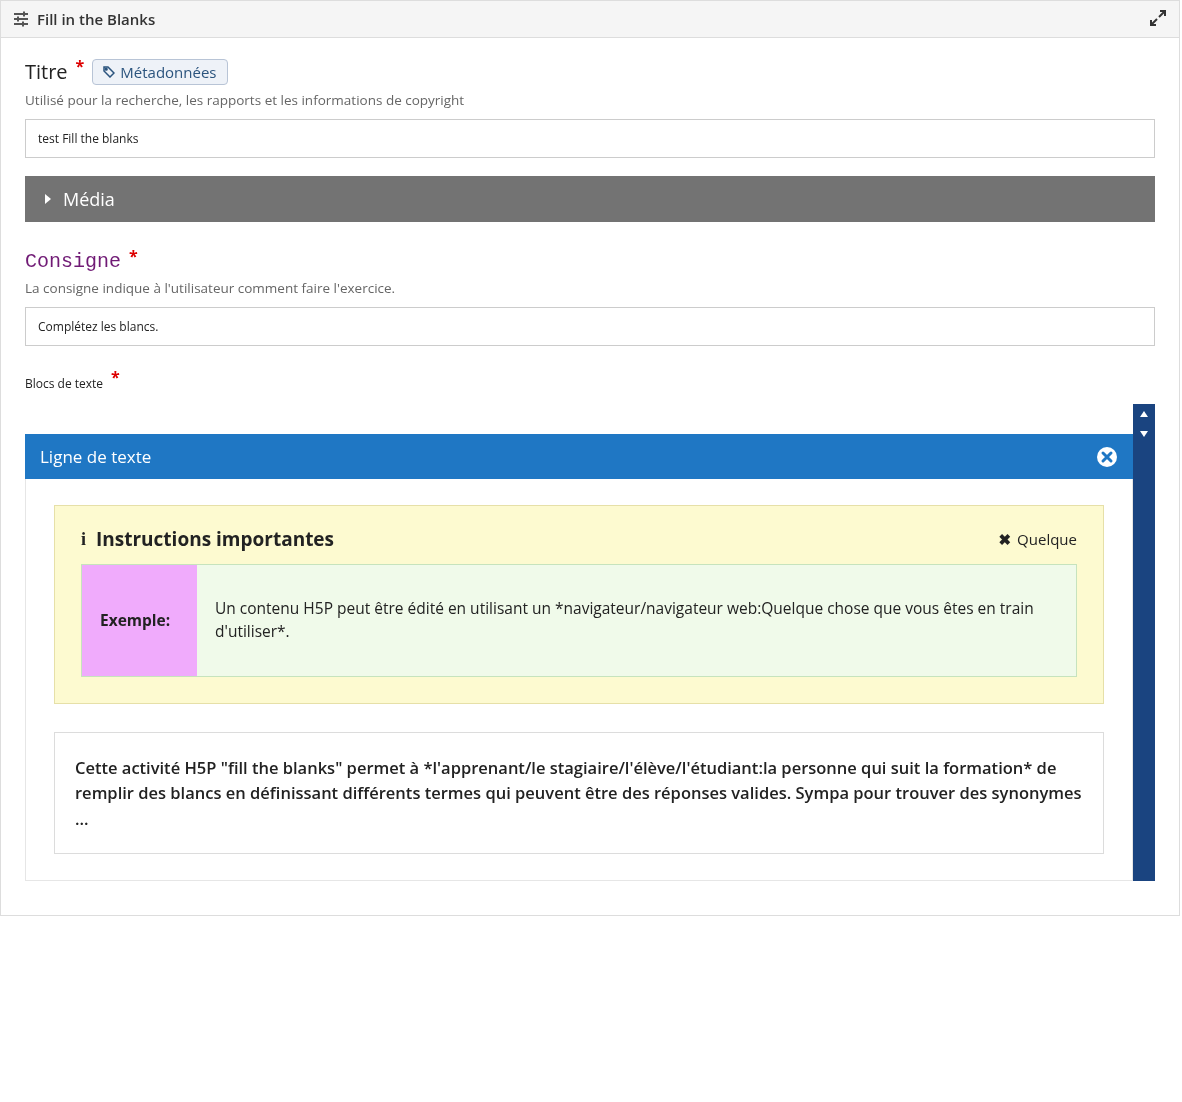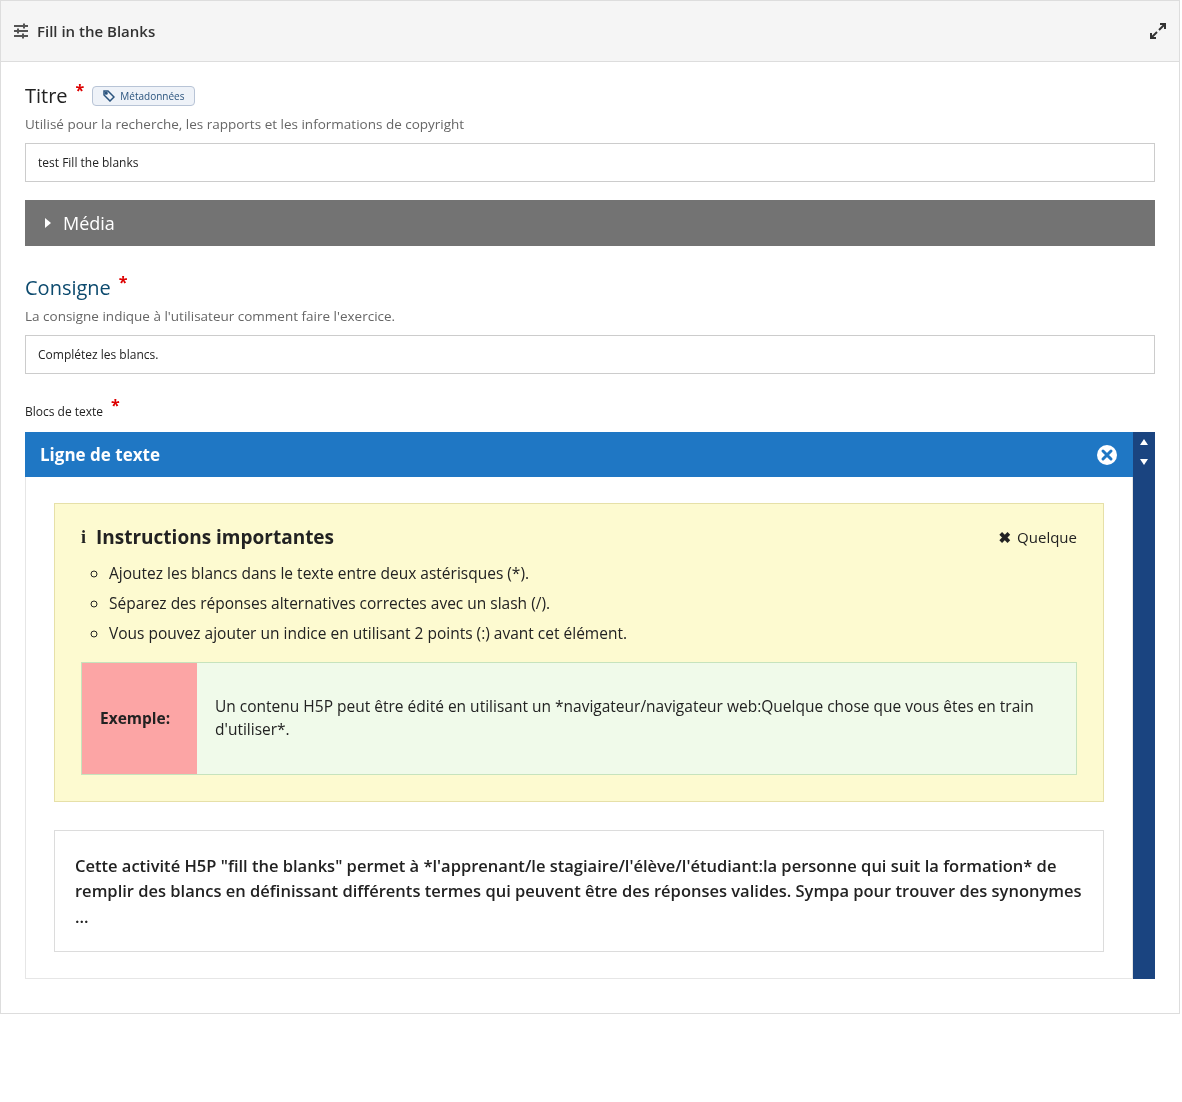--- a/index.html
+++ b/index.html
@@ -10,23 +10,22 @@
     color: #222;
     background: #fff;
   }
   .panel {
     width: 1180px;
     border: 1px solid #ddd;
   }
   .panel-header {
     background: #f5f5f5;
     border-bottom: 1px solid #ddd;
-    padding: 20px 12px;
-    display: flex;
-    align-items: center;
+    padding: 8px 12px;
+    display: flex;
     justify-content: space-between;
   }
   .panel-header .left {
     display: flex;
     align-items: center;
     gap: 8px;
   }
   .panel-header .title {
     font-weight: 600;
     font-size: 15px;
@@ -48,21 +47,21 @@
     color: #1a4480;
   }
   .field-label.black { color: #222; }
   .req { color: #d00; font-weight: bold; font-size: 16px; position: relative; top:-6px;}
   .chip {
     display: inline-flex;
     align-items: center;
     border: 1px solid #b8c4d6;
     background: #eef2f8;
     color: #2b547e;
-    font-size: 10px;
+    font-size: 15px;
     padding: 2px 10px;
     border-radius: 4px;
     cursor: pointer;
   }
   .chip svg { margin-right:5px; }
   .field-desc {
     color: #666;
     font-size: 13.5px;
     margin: 6px 0 10px;
   }
@@ -81,36 +80,38 @@
     font-size: 18px;
     display: flex;
     align-items: center;
     gap: 10px;
     margin: 18px 0 28px 0;
     cursor: pointer;
   }
   .collap-bar .caret { font-size: 14px; }
   .section-title {
     font-size: 20px;
-    color: #0c4a6e;
+    color: #701a75;
+    font-family: Liberation Mono, monospace;
   }
   .blocks-area {
     margin-top: 10px;
     display:flex;
   }
   .blocks-main { flex:1; }
   .blue-bar {
     background: #1f77c4;
     color: #fff;
     padding: 11px 15px;
     font-size: 17px;
-    font-weight: 700;
+    font-weight: 400;
     display: flex;
     justify-content: space-between;
     align-items: center;
+    margin-top: 30px;
   }
   .close-circle {
     width: 22px; height: 22px;
     cursor: pointer;
   }
   .side-caret-col {
     width: 22px;
     background: #1a4480;
     display:flex;
     flex-direction: column;
@@ -174,21 +175,21 @@
     font-size: 15.5px;
     color:#222;
   }
   .example-row {
     display:flex;
     border:1px solid #c6e3bd;
     background:#f0faea;
     font-size:15.5px;
   }
   .example-label {
-    background:#fca5a5;
+    background:#f0abfc;
     font-weight:700;
     padding: 18px 18px;
     display:flex;
     align-items:center;
     min-width: 115px;
   }
   .example-body {
     padding: 32px 18px;
     line-height:1.5;
   }
@@ -291,25 +292,20 @@
               <div class="instructions-title-row">
                 <div class="instructions-title">
                   <span class="info-i">i</span>
                   <span>Instructions importantes</span>
                 </div>
                 <div class="hide-link">
                   <span class="x">✖</span>
                   <span>Quelque</span>
                 </div>
               </div>
-              <ul class="instructions-list">
-                <li>Ajoutez les blancs dans le texte entre deux astérisques (*).</li>
-                <li>Séparez des réponses alternatives correctes avec un slash (/).</li>
-                <li>Vous pouvez ajouter un indice en utilisant 2 points (:) avant cet élément.</li>
-              </ul>
               <div class="example-row">
                 <div class="example-label">Exemple:</div>
                 <div class="example-body">Un contenu H5P peut être édité en utilisant un *navigateur/navigateur web:Quelque chose que vous êtes en train d'utiliser*.</div>
               </div>
             </div>
 
             <div class="text-block-editor" contenteditable="true" style="">Cette activité H5P "fill the blanks" permet à *l'apprenant/le stagiaire/l'élève/l'étudiant:la personne qui suit la formation* de remplir des blancs en définissant différents termes qui peuvent être des réponses valides. Sympa pour trouver des synonymes ...</div>
           </div>
         </div>
 

